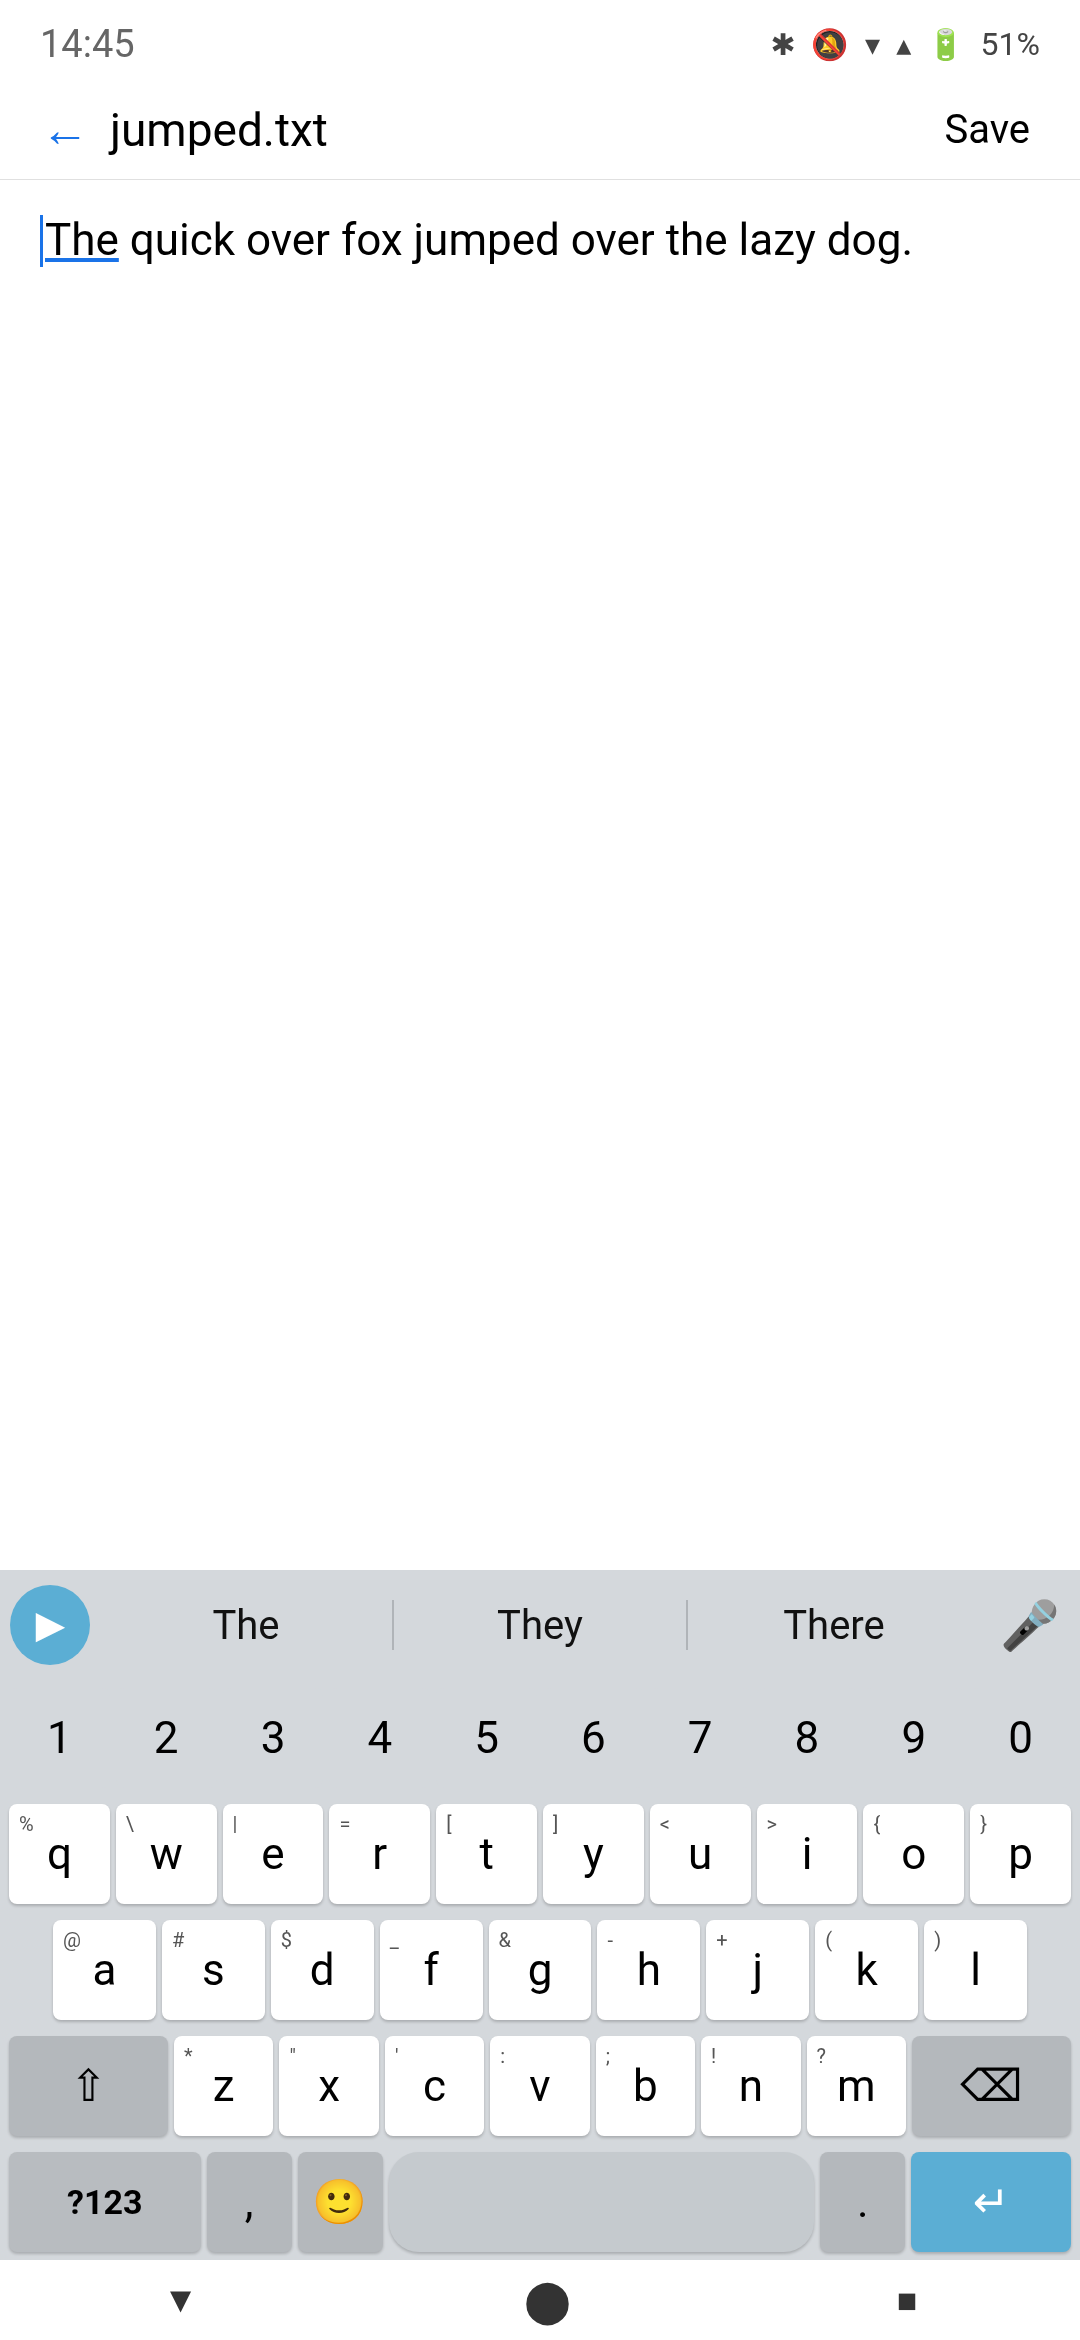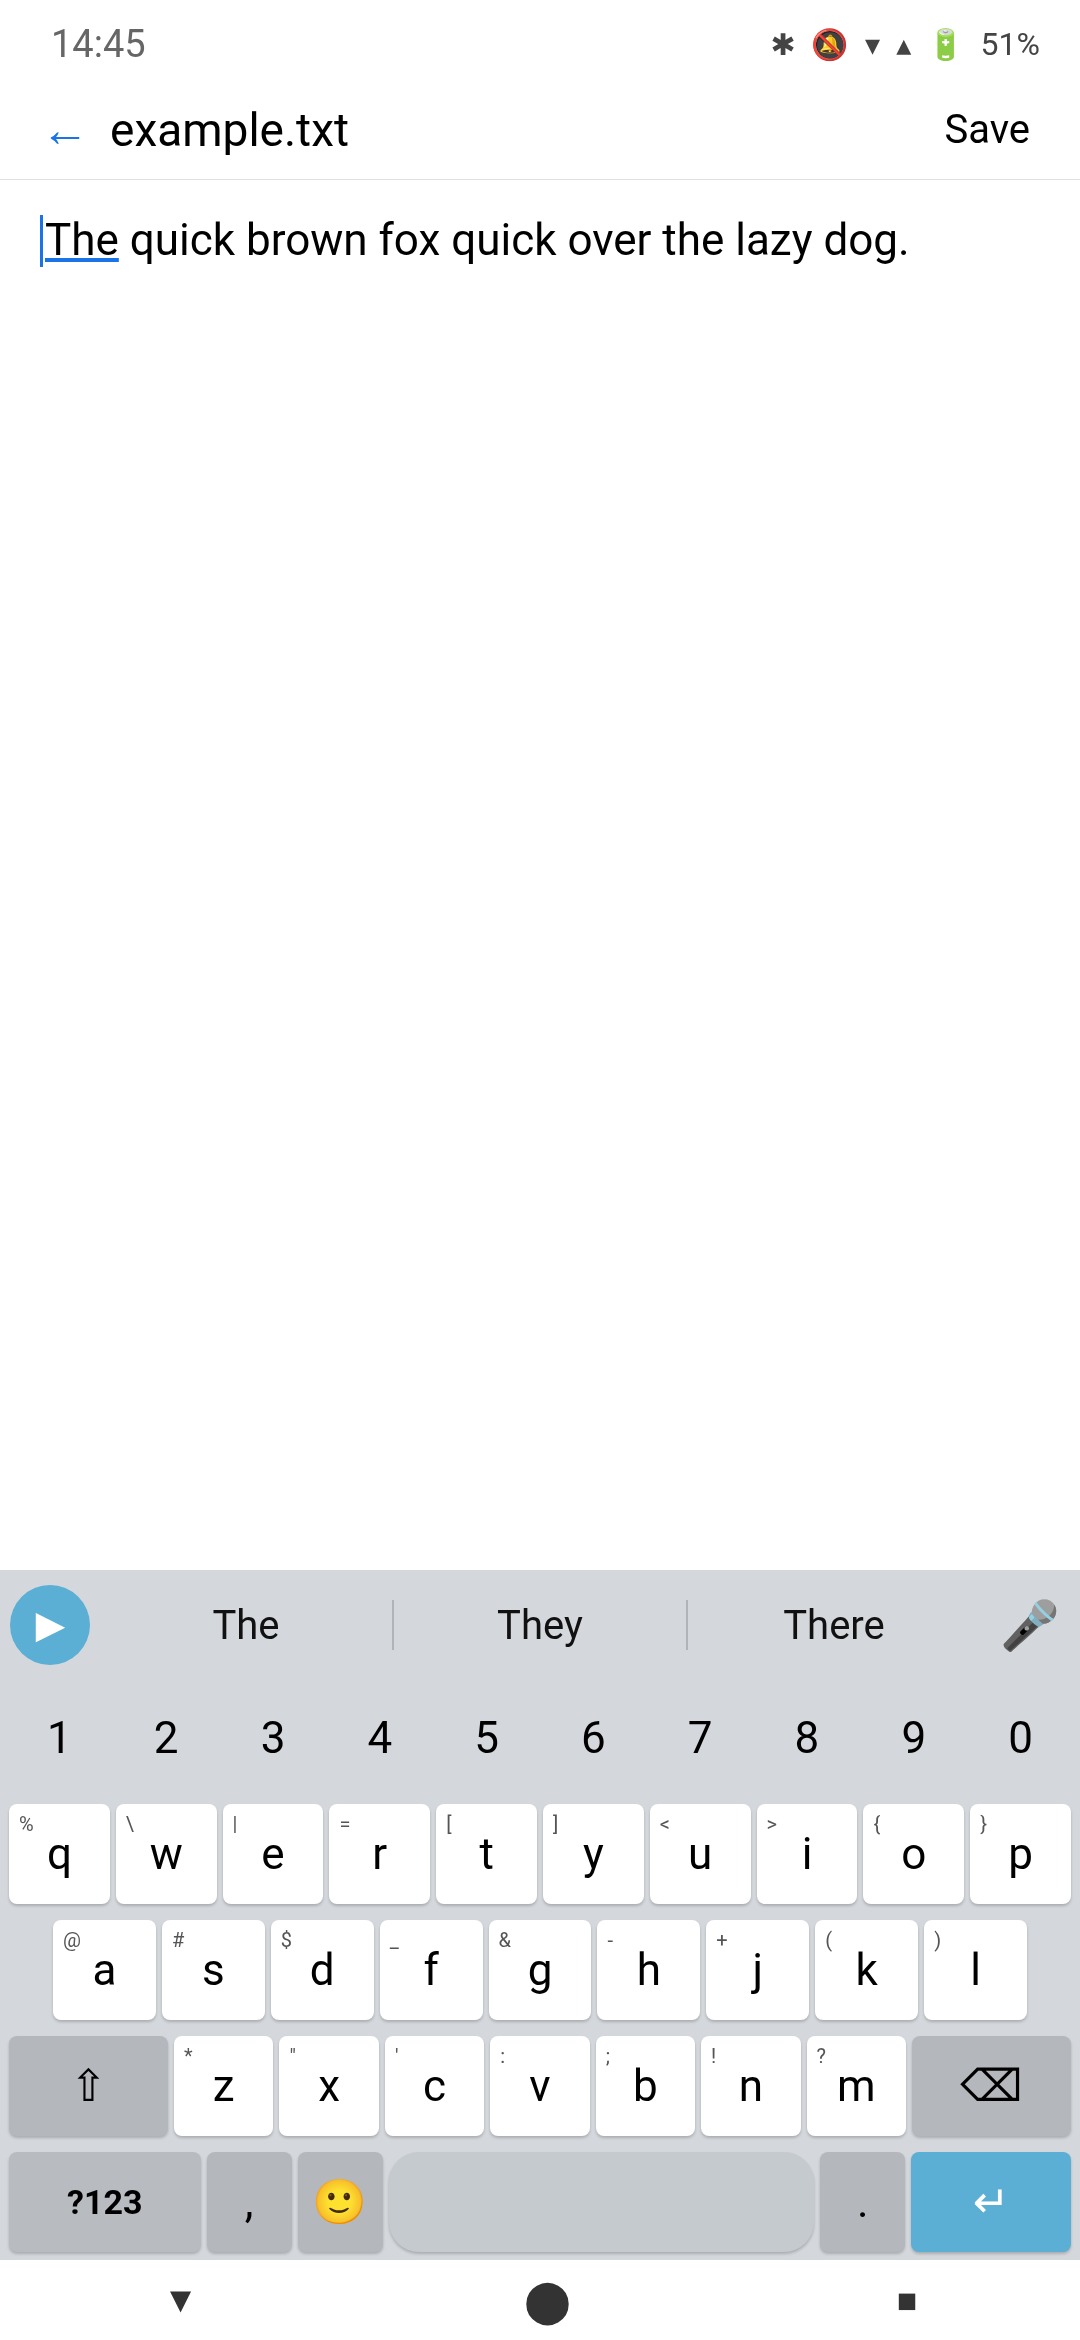--- a/index.html
+++ b/index.html
@@ -15,21 +15,20 @@
     }
 
     
     .status-bar {
       display: flex;
       align-items: center;
       justify-content: space-between;
       padding: 18px 40px 10px 40px;
       height: 80px;
       background: #fff;
-      margin-left: 11px;
     }
     .status-time {
       font-size: 38px;
       color: #666;
       font-weight: 400;
     }
     .status-icons {
       display: flex;
       align-items: center;
       gap: 16px;
@@ -262,27 +261,27 @@
     <span class="status-icon">▴</span>
     <span class="status-icon">🔋</span>
     <span class="battery-text">51%</span>
   </div>
 </div>
 
 <div class="top-bar">
   <div class="back-btn">
     <span class="back-arrow">←</span>
   </div>
-  <span class="file-title">example.txt</span>
+  <span class="file-title">jumped.txt</span>
   <span class="save-btn">Save</span>
 </div>
 
 <div class="editor-area">
   <div class="editor-text">
-    <span class="editor-cursor"></span><span class="highlighted-word">The</span><span> quick brown fox quick over the lazy dog.</span>
+    <span class="editor-cursor"></span><span class="highlighted-word">The</span><span> quick over fox jumped over the lazy dog.</span>
   </div>
 </div>
 
 <div class="keyboard-container">
 
   <div class="suggestions-bar">
     <div class="suggestions-arrow">
       <span class="suggestions-arrow-icon">▶</span>
     </div>
     <div class="suggestion-item">

